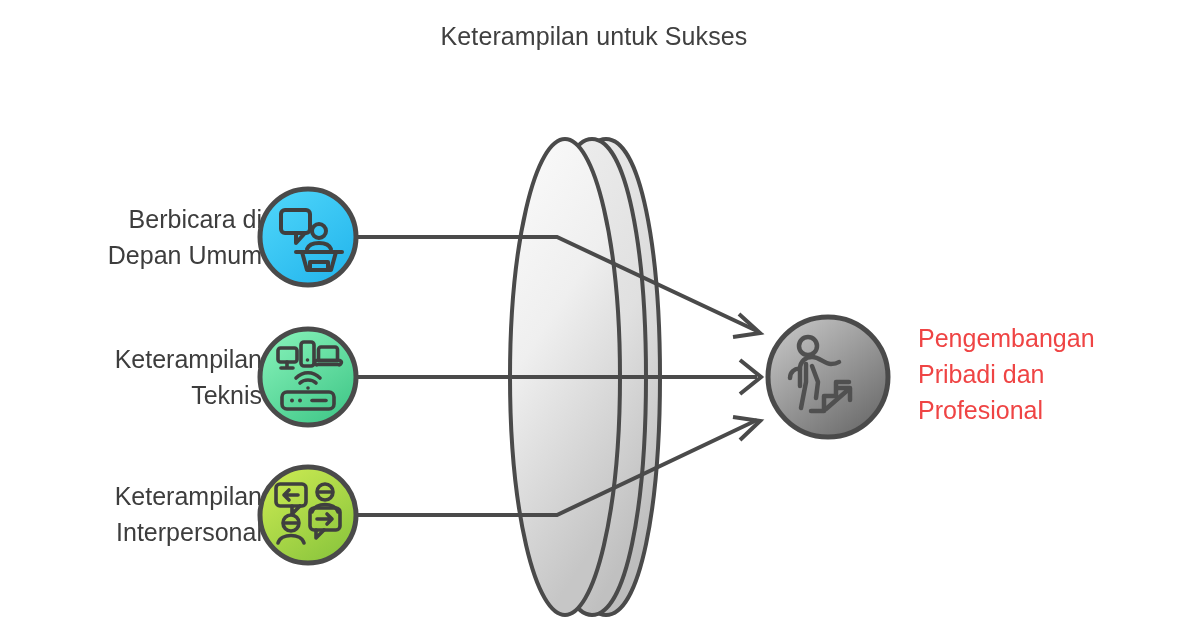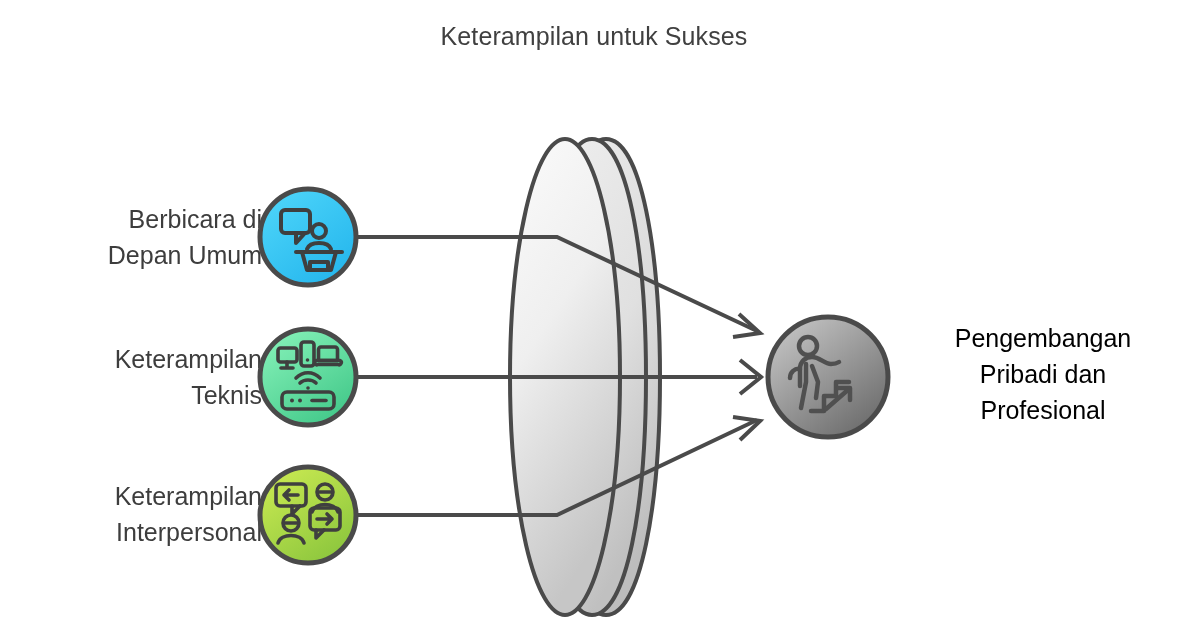--- a/index.html
+++ b/index.html
@@ -50,24 +50,24 @@
     margin-left: 43px;
   }
   .src-label.l0 { top: 201px; }
   .src-label.l1 { top: 341px; }
   .src-label.l2 { top: 478px; }
   .dest-label {
     position: absolute;
     left: 918px;
     top: 320px;
     width: 250px;
-    text-align: center;
+    text-align: left;
     font-size: 25px;
     line-height: 36px;
-    color: #000000;
+    color: #ef4444;
     white-space: pre-line;
   }
 </style>
 </head>
 <body>
 
 <div id="stage">
 
   <div class="dg-title">Keterampilan untuk Sukses</div>
 

